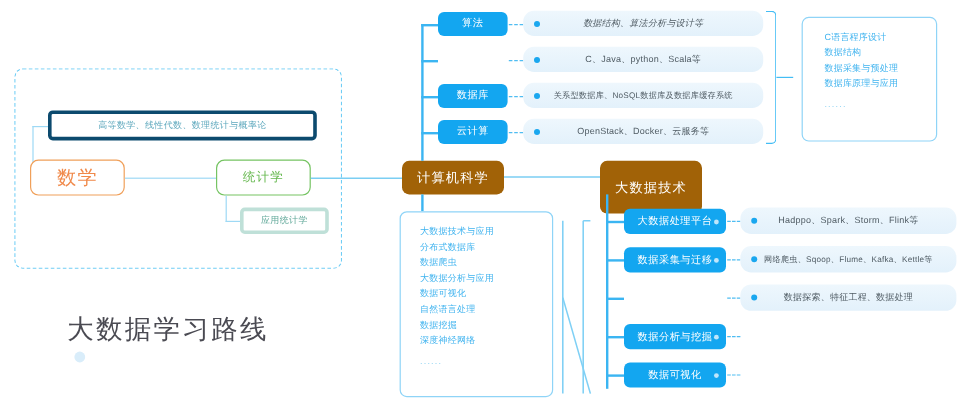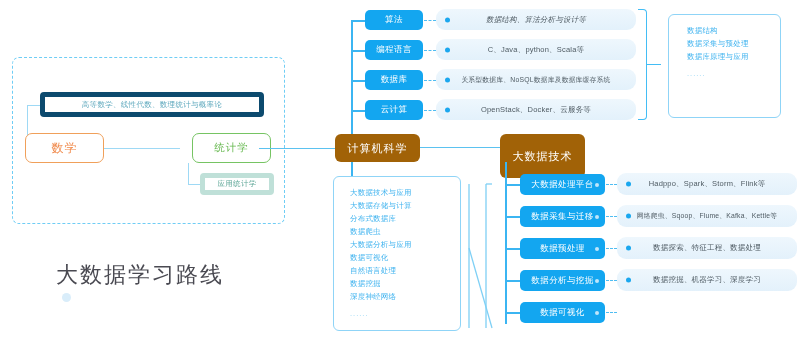--- a/index.html
+++ b/index.html
@@ -35,30 +35,30 @@
     position:absolute;right:6px;top:50%;transform:translateY(-50%);
     width:4px;height:4px;border-radius:50%;background:#bfe6fb;
   }
 
   
   .dash-box{
     border:1px dashed #6fcdf5;border-radius:7px;
   }
   .box-outline-orange{
     border:1.4px solid #f0a05a;border-radius:7px;background:#fff;
-    color:#f0894a;font-size:12px;letter-spacing:1px;
+    color:#f0894a;font-size:16px;letter-spacing:1px;
     display:flex;align-items:center;justify-content:center;
   }
   .box-outline-green{
     border:1.4px solid #76c463;border-radius:7px;background:#fff;
     color:#66b84f;font-size:10.5px;letter-spacing:1px;
-    display:flex;align-items:center;justify-content:center;margin-left:12px;
+    display:flex;align-items:center;justify-content:center;
   }
   .box-outline-soft{
-    border:5px solid #0c4a6e;border-radius:4px;background:#fff;
+    border:3px solid #0c4a6e;border-radius:4px;background:#fff;
     color:#5da8bd;font-size:7.5px;letter-spacing:.3px;
     display:flex;align-items:center;justify-content:center;
     white-space:nowrap;
   }
   .box-outline-soft.mint{border-color:#bfe0d8;color:#62a99a;}
 
   
   .list-card{
     border:1px solid #8fd4f7;border-radius:6px;background:#fff;
     padding:9px 0 6px 16px;
@@ -141,23 +141,20 @@
 
   <div class="abs pill-blue" style="left:14px;top:4px;width:58px;height:20px;">
     <span>算法</span>
   </div>
   <div class="ln-dot abs" style="left:73px;top:14px;width:12px;"></div>
   <div class="abs pill-light" style="left:85px;top:3px;width:200px;height:21px;position:absolute;font-style:italic;">
     <span class="dot"></span>
     <span>数据结构、算法分析与设计等</span>
   </div>
 
-  <div class="abs pill-blue" style="left:14px;top:34px;width:58px;height:20px;">
-    <span>编程语言</span>
-  </div>
   <div class="ln-dot abs" style="left:73px;top:44px;width:12px;"></div>
   <div class="abs pill-light" style="left:85px;top:33px;width:200px;height:21px;">
     <span class="dot"></span>
     <span>C、Java、python、Scala等</span>
   </div>
 
   <div class="abs pill-blue" style="left:14px;top:64px;width:58px;height:20px;">
     <span>数据库</span>
   </div>
   <div class="ln-dot abs" style="left:73px;top:74px;width:12px;"></div>
@@ -173,31 +170,31 @@
   <div class="abs pill-light" style="left:85px;top:93px;width:200px;height:21px;">
     <span class="dot"></span>
     <span>OpenStack、Docker、云服务等</span>
   </div>
 </div>
 
 <div class="bracket abs" style="left:638px;top:9px;width:9px;height:111px;"></div>
 <div class="ln-b abs" style="left:647px;top:64px;width:14px;height:1.4px;background:#43bdf5;"></div>
 
 <div class="abs list-card" style="left:668px;top:14px;width:113px;height:104px;padding-left:18px;">
+  <div>C语言程序设计</div>
   <div>数据结构</div>
   <div>数据采集与预处理</div>
   <div>数据库原理与应用</div>
   <div class="ellipsis">......</div>
 </div>
 
 <div class="ln-b abs" style="left:351px;top:162px;width:1.6px;height:14px;background:#3bb5f2;"></div>
 
 <div class="abs list-card" style="left:333px;top:176px;width:128px;height:155px;">
   <div>大数据技术与应用</div>
-  <div>大数据存储与计算</div>
   <div>分布式数据库</div>
   <div>数据爬虫</div>
   <div>大数据分析与应用</div>
   <div>数据可视化</div>
   <div>自然语言处理</div>
   <div>数据挖掘</div>
   <div>深度神经网络</div>
   <div class="ellipsis">......</div>
 </div>
 
@@ -230,40 +227,32 @@
     <span>数据采集与迁移</span>
     <span class="dot-right"></span>
   </div>
   <div class="ln-dot abs" style="left:101px;top:46px;width:11px;"></div>
   <div class="abs pill-light" style="left:112px;top:35px;width:180px;height:22px;">
     <span class="dot"></span>
     <span style="font-size:6.8px;">网络爬虫、Sqoop、Flume、Kafka、Kettle等</span>
   </div>
 
   <div class="ln-b abs" style="left:0;top:78px;width:15px;height:1.6px;background:#3bb5f2;"></div>
-  <div class="abs pill-blue" style="left:15px;top:68px;width:85px;height:21px;">
-    <span>数据预处理</span>
-    <span class="dot-right"></span>
-  </div>
   <div class="ln-dot abs" style="left:101px;top:78px;width:11px;"></div>
   <div class="abs pill-light" style="left:112px;top:67px;width:180px;height:22px;">
     <span class="dot"></span>
     <span>数据探索、特征工程、数据处理</span>
   </div>
 
   <div class="ln-b abs" style="left:0;top:110px;width:15px;height:1.6px;background:#3bb5f2;"></div>
   <div class="abs pill-blue" style="left:15px;top:100px;width:85px;height:21px;">
     <span>数据分析与挖掘</span>
     <span class="dot-right"></span>
   </div>
   <div class="ln-dot abs" style="left:101px;top:110px;width:11px;"></div>
-  <div class="abs pill-light" style="left:112px;top:99px;width:180px;height:22px;">
-    <span class="dot"></span>
-    <span>数据挖掘、机器学习、深度学习</span>
-  </div>
 
   <div class="ln-b abs" style="left:0;top:142px;width:15px;height:1.6px;background:#3bb5f2;"></div>
   <div class="abs pill-blue" style="left:15px;top:132px;width:85px;height:21px;">
     <span>数据可视化</span>
     <span class="dot-right"></span>
   </div>
   <div class="ln-dot abs" style="left:101px;top:142px;width:11px;"></div>
 </div>
 
 <div class="abs title" style="left:56px;top:260px;">

